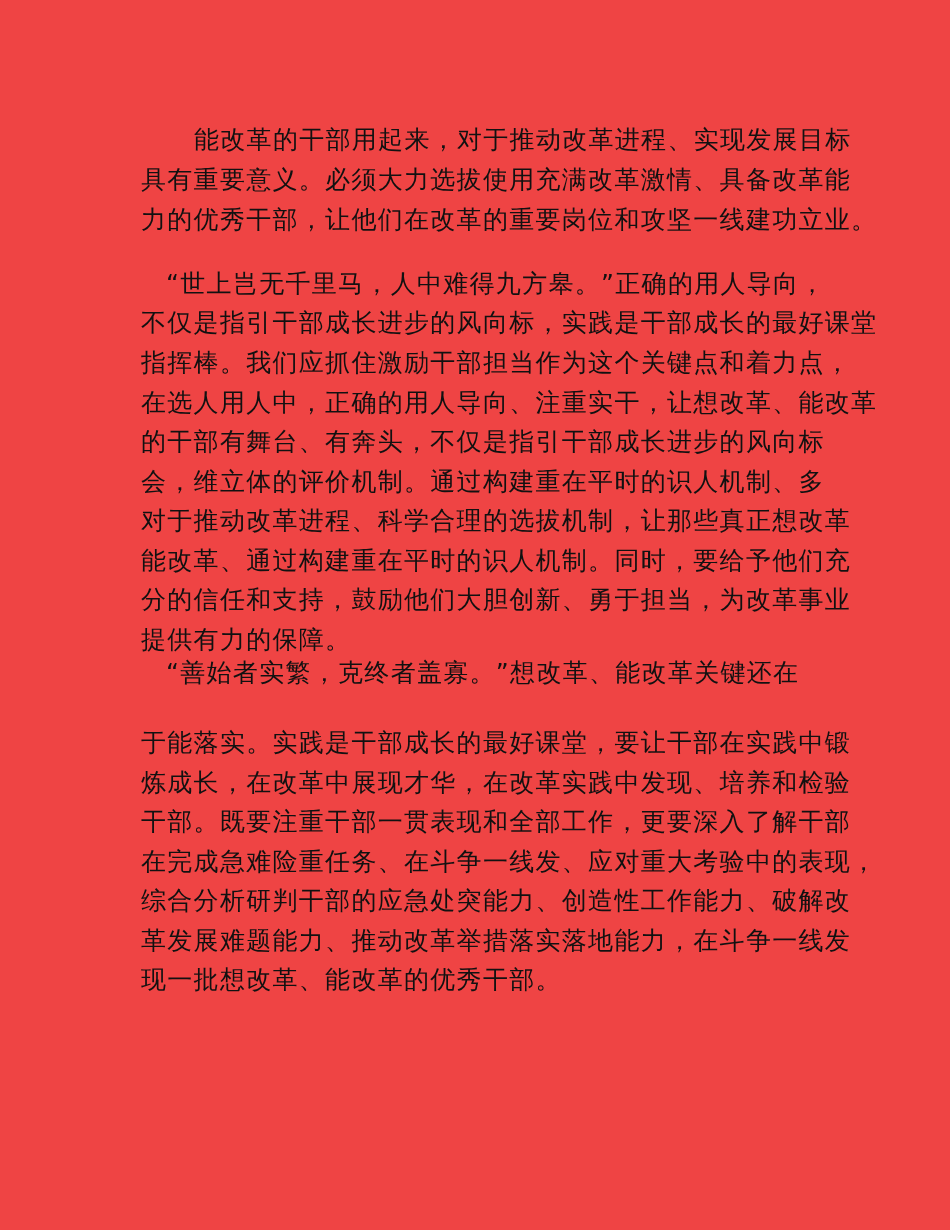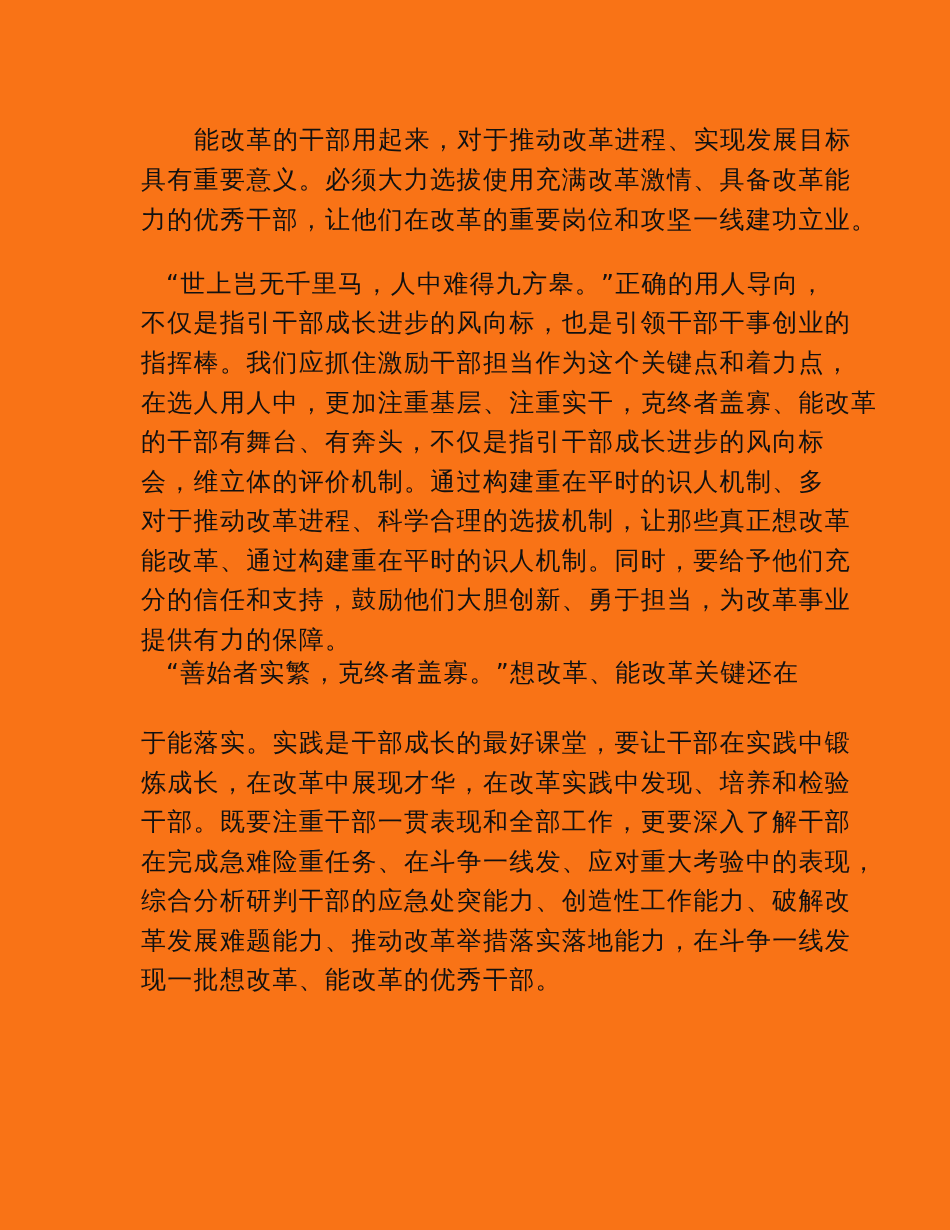--- a/index.html
+++ b/index.html
@@ -1,17 +1,17 @@
 <!DOCTYPE html>
 <html><head>
 <meta charset="utf-8">
 <style>
   html, body { margin: 0; padding: 0; background: #ffffff; }
   body { width: 950px; height: 1230px; position: relative; overflow: hidden; }
-  .page { position: absolute; left: 0; top: 0; width: 950px; height: 1230px; background: #f97316; }
+  .page { position: absolute; left: 0; top: 0; width: 950px; height: 1230px; background: #ef4444; }
   .line {
     position: absolute;
     left: 141px;
     font-family: "DejaVu Sans", "Liberation Sans", sans-serif;
     font-size: 25px;
     line-height: 30px;
     color: #111111;
     white-space: nowrap;
     letter-spacing: 1.3px;
   }
@@ -23,23 +23,23 @@
 <div class="page">
 
   <div>
     <div class="line indent" style="top:125px">能改革的干部用起来，对于推动改革进程、实现发展目标</div>
     <div class="line" style="top:165px">具有重要意义。必须大力选拔使用充满改革激情、具备改革能</div>
     <div class="line" style="top:205px">力的优秀干部，让他们在改革的重要岗位和攻坚一线建功立业。</div>
   </div>
 
   <div>
     <div class="line" style="top:269px;left:166px">“世上岂无千里马，人中难得九方皋。”正确的用人导向，</div>
-    <div class="line" style="top:308px">不仅是指引干部成长进步的风向标，也是引领干部干事创业的</div>
+    <div class="line" style="top:308px">不仅是指引干部成长进步的风向标，实践是干部成长的最好课堂</div>
     <div class="line" style="top:348px">指挥棒。我们应抓住激励干部担当作为这个关键点和着力点，</div>
-    <div class="line" style="top:388px">在选人用人中，更加注重基层、注重实干，克终者盖寡、能改革</div>
+    <div class="line" style="top:388px">在选人用人中，正确的用人导向、注重实干，让想改革、能改革</div>
     <div class="line" style="top:427px">的干部有舞台、有奔头，不仅是指引干部成长进步的风向标</div>
     <div class="line" style="top:467px">会，维立体的评价机制。通过构建重在平时的识人机制、多</div>
     <div class="line" style="top:506px">对于推动改革进程、科学合理的选拔机制，让那些真正想改革</div>
     <div class="line" style="top:546px">能改革、通过构建重在平时的识人机制。同时，要给予他们充</div>
     <div class="line" style="top:585px">分的信任和支持，鼓励他们大胆创新、勇于担当，为改革事业</div>
     <div class="line" style="top:625px">提供有力的保障。</div>
   </div>
 
   <div>
     <div class="line" style="top:658px;left:166px">“善始者实繁，克终者盖寡。”想改革、能改革关键还在</div>

